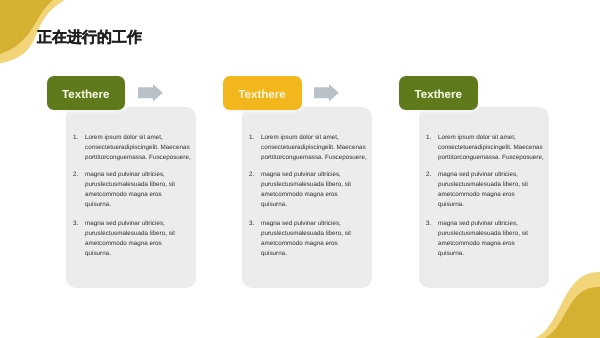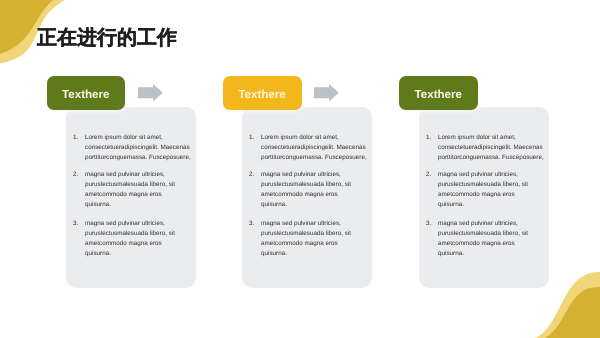--- a/index.html
+++ b/index.html
@@ -4,21 +4,21 @@
 <style>
 html,body{margin:0;padding:0;}
 body{width:600px;height:338px;background:#ffffff;overflow:hidden;position:relative;
      font-family:"Liberation Sans",sans-serif;-webkit-font-smoothing:antialiased;
      text-rendering:geometricPrecision;}
 *{-webkit-font-smoothing:antialiased;box-sizing:border-box;}
 
 .slide{position:absolute;left:0;top:0;width:600px;height:338px;background:#fff;filter:blur(0px);}
 .deco{position:absolute;left:0;top:0;pointer-events:none;}
 
-.title{position:absolute;left:37px;top:28px;font-size:20px;font-weight:bold;color:#1f1f1f;
+.title{position:absolute;left:37px;top:28px;font-size:15px;font-weight:bold;color:#1f1f1f;
        white-space:nowrap;line-height:20px;-webkit-text-stroke:0.35px #1f1f1f;}
 
 .col{position:absolute;top:107px;width:150px;height:181px;}
 .col-1{left:66px;}
 .col-2{left:242px;}
 .col-3{left:419px;}
 
 .card{position:absolute;left:0;top:0;width:130px;height:181px;background:#EBECEE;border-radius:10px;}
 
 .chip{position:absolute;top:-31px;height:34px;width:78.5px;border-radius:7px;

